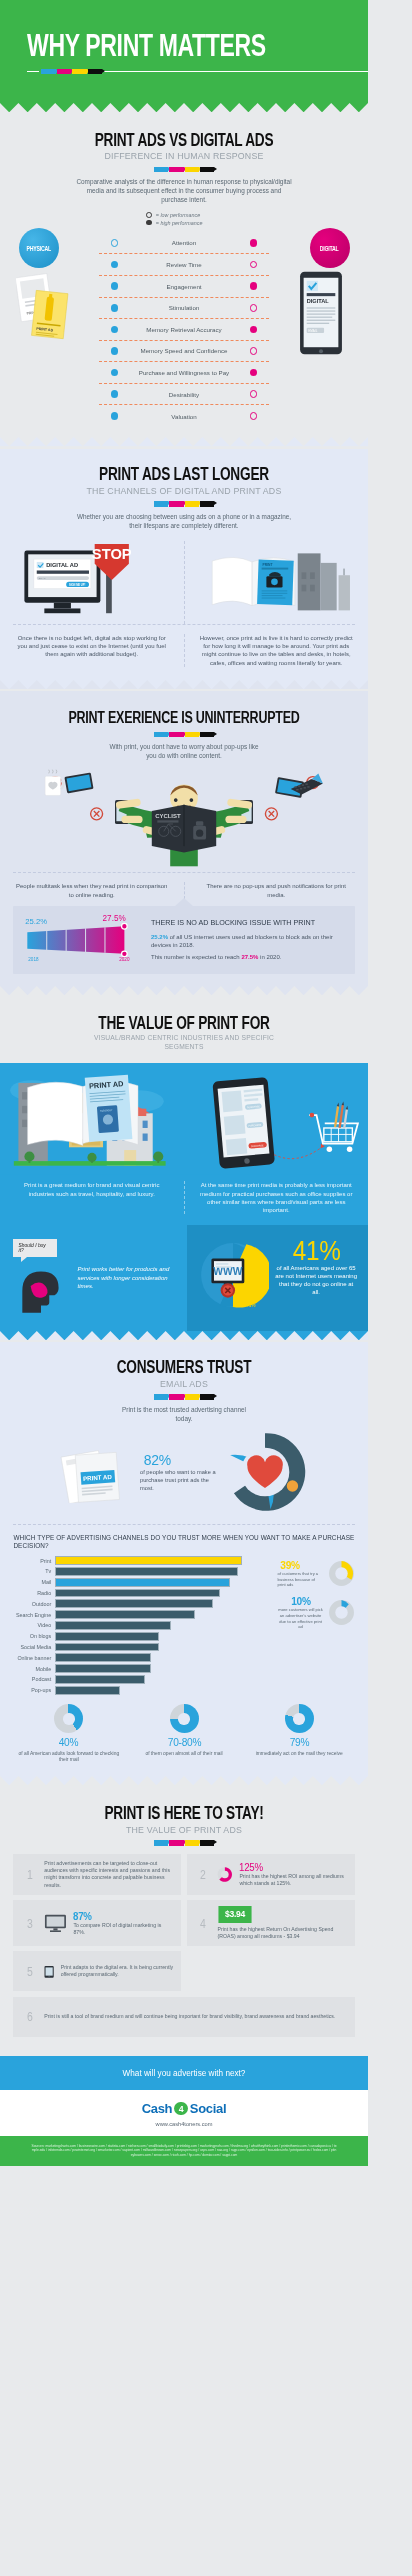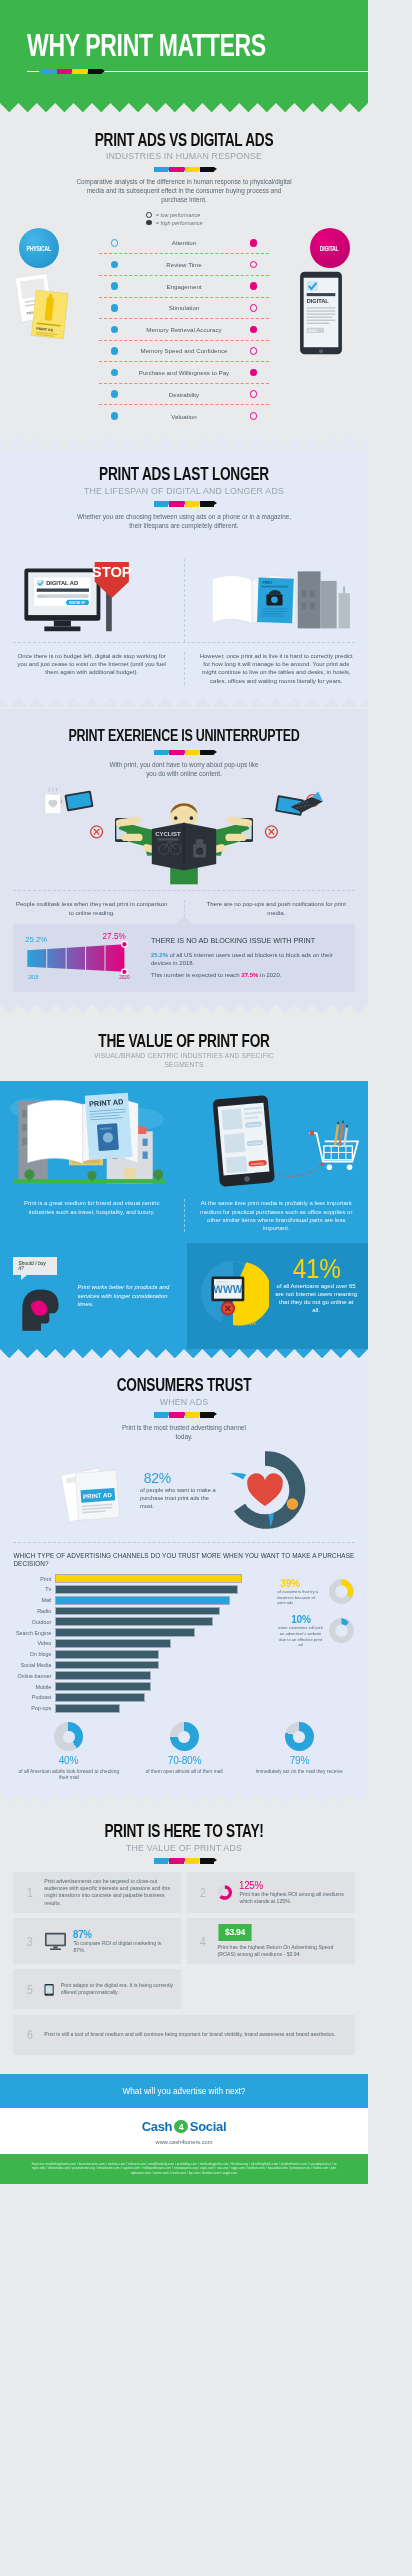--- a/index.html
+++ b/index.html
@@ -143,21 +143,21 @@
   </div>
   <svg class="zig" viewBox="0 0 800 18" preserveAspectRatio="none">
       <rect width="800" height="18" fill="#e8eaec"></rect>
       <path d="M0 0 L20 18 L40 0 L60 18 L80 0 L100 18 L120 0 L140 18 L160 0 L180 18 L200 0 L220 18 L240 0 L260 18 L280 0 L300 18 L320 0 L340 18 L360 0 L380 18 L400 0 L420 18 L440 0 L460 18 L480 0 L500 18 L520 0 L540 18 L560 0 L580 18 L600 0 L620 18 L640 0 L660 18 L680 0 L700 18 L720 0 L740 18 L760 0 L780 18 L800 0 L800 0 L0 0Z" fill="#3cb54a"></path>
     </svg>
 
   
   <div class="s1">
     <div class="sec-head">
       <h2 class="title cond">PRINT ADS VS DIGITAL ADS</h2>
-      <h3 class="sub">INDUSTRIES IN HUMAN RESPONSE</h3>
+      <h3 class="sub">DIFFERENCE IN HUMAN RESPONSE</h3>
       <div class="cmyk">
           <i class="c"></i>
           <i class="m"></i>
           <i class="y"></i>
           <i class="k"></i>
         </div>
       <p class="intro">Comparative analysis of the difference in human response to physical/digital media and its subsequent effect in the consumer buying process and purchase intent.</p>
     </div>
     <div class="legend">
       <div>
@@ -267,31 +267,31 @@
 
   <svg class="zig" viewBox="0 0 800 18" preserveAspectRatio="none">
       <rect width="800" height="18" fill="#e3e9f6"></rect>
       <path d="M0 0 L20 18 L40 0 L60 18 L80 0 L100 18 L120 0 L140 18 L160 0 L180 18 L200 0 L220 18 L240 0 L260 18 L280 0 L300 18 L320 0 L340 18 L360 0 L380 18 L400 0 L420 18 L440 0 L460 18 L480 0 L500 18 L520 0 L540 18 L560 0 L580 18 L600 0 L620 18 L640 0 L660 18 L680 0 L700 18 L720 0 L740 18 L760 0 L780 18 L800 0 Z" fill="#e8eaec"></path>
     </svg>
 
   
   <div class="s2">
     <div class="sec-head">
       <h2 class="title cond">PRINT ADS LAST LONGER</h2>
-      <h3 class="sub">THE LIFESPAN OF DIGITAL AND LONGER ADS</h3>
+      <h3 class="sub">THE CHANNELS OF DIGITAL AND PRINT ADS</h3>
       <div class="cmyk">
           <i class="c"></i>
           <i class="m"></i>
           <i class="y"></i>
           <i class="k"></i>
         </div>
       <p class="intro">Whether you are choosing between using ads on a phone or in a magazine, their lifespans are completely different.</p>
     </div>
 
-    <div class="twocol" style="margin-top:29px">
+    <div class="twocol" style="margin-top:11px">
       <div>
         <div class="scene">
           <svg viewBox="0 0 330 150" width="100%" height="77">
             <rect x="24" y="14" width="160" height="110" rx="5" fill="#1f252b"></rect>
             <rect x="32" y="22" width="144" height="90" fill="#e9eef3"></rect>
             <rect x="44" y="32" width="120" height="62" fill="#fff" stroke="#dfe3e7"></rect>
             <rect x="50" y="38" width="14" height="13" fill="#cfe7f5"></rect>
               <path d="M53 45 l4 4 l7 -8" stroke="#29a3dc" stroke-width="2.5" fill="none"></path>
             <text x="70" y="49" font-size="12" fill="#1f252b" font-family="Liberation Sans" font-weight="bold">DIGITAL AD</text>
             <rect x="50" y="56" width="110" height="7" fill="#3a4450"></rect>
@@ -691,21 +691,21 @@
 
   <svg class="zig" viewBox="0 0 800 18" preserveAspectRatio="none">
       <rect width="800" height="18" fill="#e3e9f6"></rect>
       <path d="M0 0 L20 18 L40 0 L60 18 L80 0 L100 18 L120 0 L140 18 L160 0 L180 18 L200 0 L220 18 L240 0 L260 18 L280 0 L300 18 L320 0 L340 18 L360 0 L380 18 L400 0 L400 0 L400 0 L420 18 L440 0 L460 18 L480 0 L500 18 L520 0 L540 18 L560 0 L580 18 L600 0 L620 18 L640 0 L660 18 L680 0 L700 18 L720 0 L740 18 L760 0 L780 18 L800 0 Z" fill="#29a3dc"></path>
     </svg>
 
   
   <div class="s5">
     <div class="sec-head">
       <h2 class="title cond">CONSUMERS TRUST</h2>
-      <h3 class="sub">WHEN ADS</h3>
+      <h3 class="sub">EMAIL ADS</h3>
       <div class="cmyk">
           <i class="c"></i>
           <i class="m"></i>
           <i class="y"></i>
           <i class="k"></i>
         </div>
       <p class="intro" style="max-width:134px">Print is the most trusted advertising channel today.</p>
     </div>
 
     <div class="trust-row">

